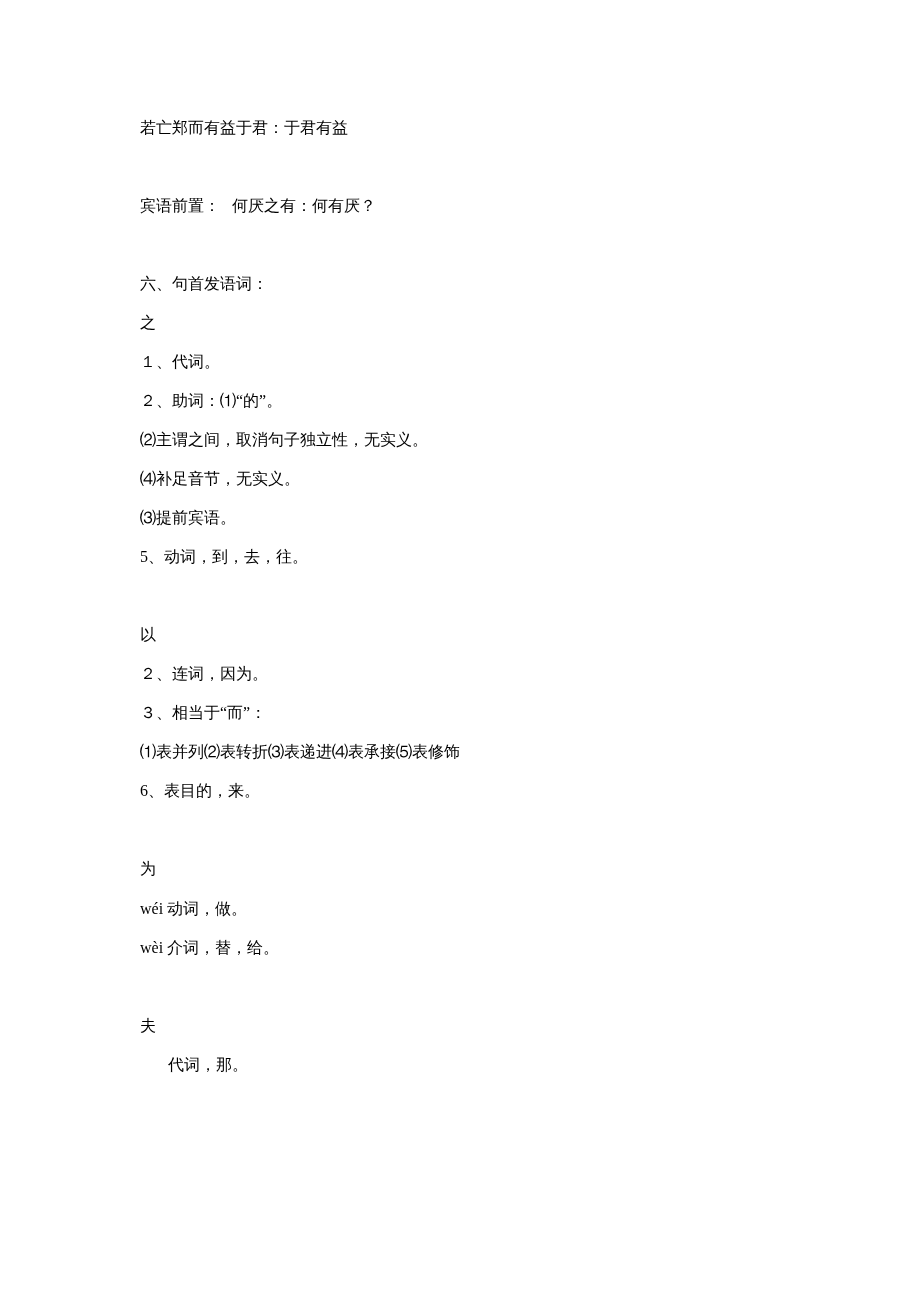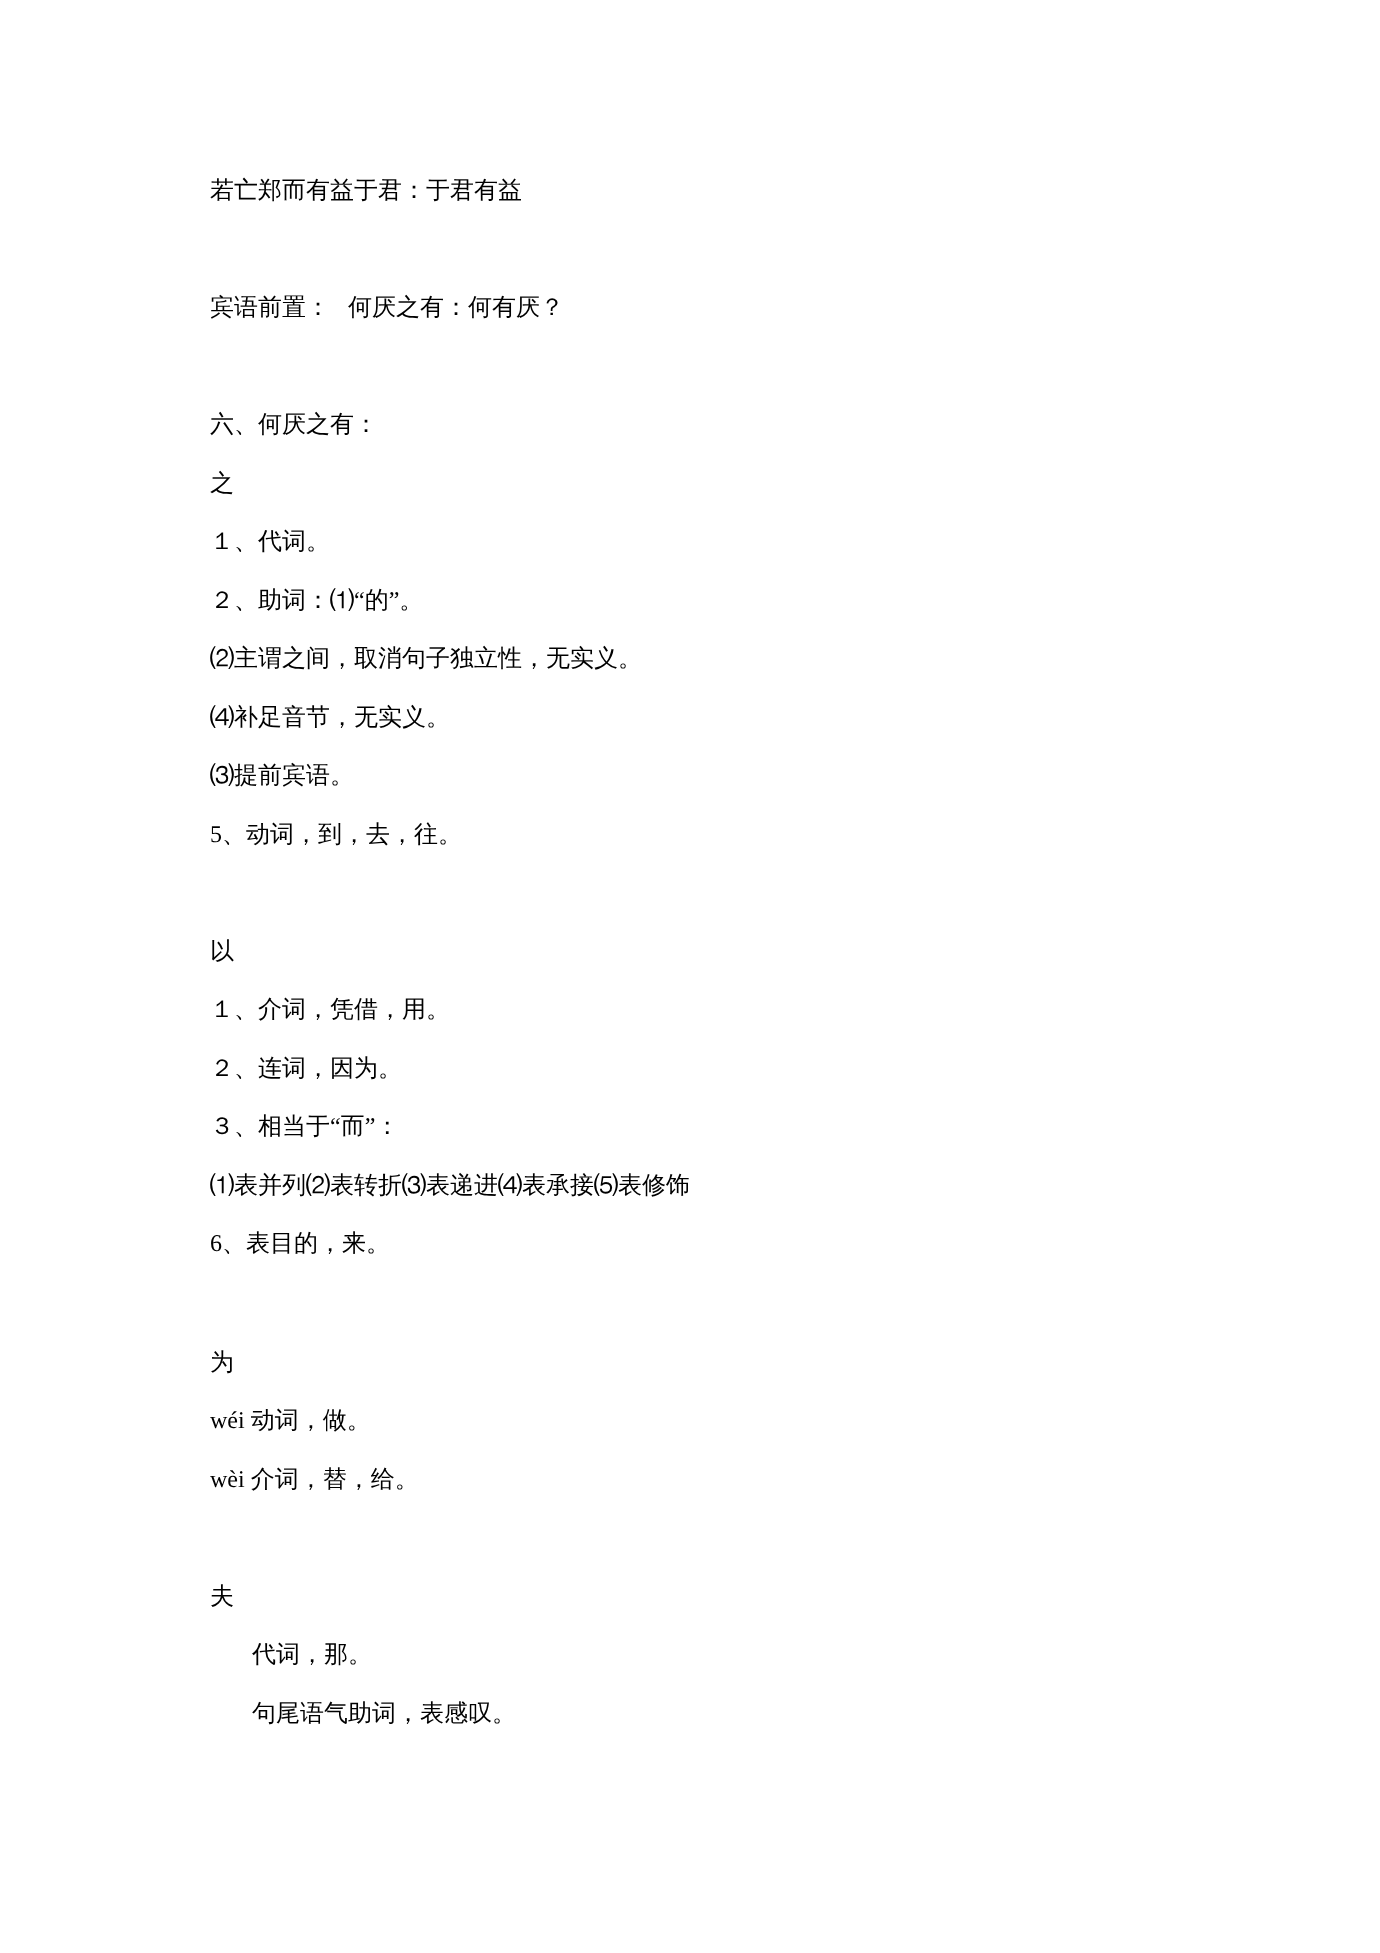--- a/index.html
+++ b/index.html
@@ -27,37 +27,35 @@
 </style>
 </head>
 <body>
 
 <div class="page">
 
   <div class="line">若亡郑而有益于君：于君有益</div>
   <div class="blank"></div>
   <div class="line">宾语前置：   何厌之有：何有厌？</div>
   <div class="blank"></div>
-  <div class="line">六、何厌之有：</div>
+  <div class="line">六、句首发语词：</div>
   <div class="line">之</div>
   <div class="line">１、代词。</div>
   <div class="line">２、助词：⑴“的”。</div>
   <div class="line">⑵主谓之间，取消句子独立性，无实义。</div>
   <div class="line">⑷补足音节，无实义。</div>
   <div class="line">⑶提前宾语。</div>
   <div class="line">5、动词，到，去，往。</div>
   <div class="blank"></div>
   <div class="line">以</div>
-  <div class="line">１、介词，凭借，用。</div>
   <div class="line">２、连词，因为。</div>
   <div class="line">３、相当于“而”：</div>
   <div class="line">⑴表并列⑵表转折⑶表递进⑷表承接⑸表修饰</div>
   <div class="line">6、表目的，来。</div>
   <div class="blank"></div>
   <div class="line">为</div>
   <div class="line">wéi 动词，做。</div>
   <div class="line">wèi 介词，替，给。</div>
   <div class="blank"></div>
   <div class="line">夫</div>
   <div class="line">       代词，那。</div>
-  <div class="line">       句尾语气助词，表感叹。</div>
 
 </div>
 
 </body></html>

